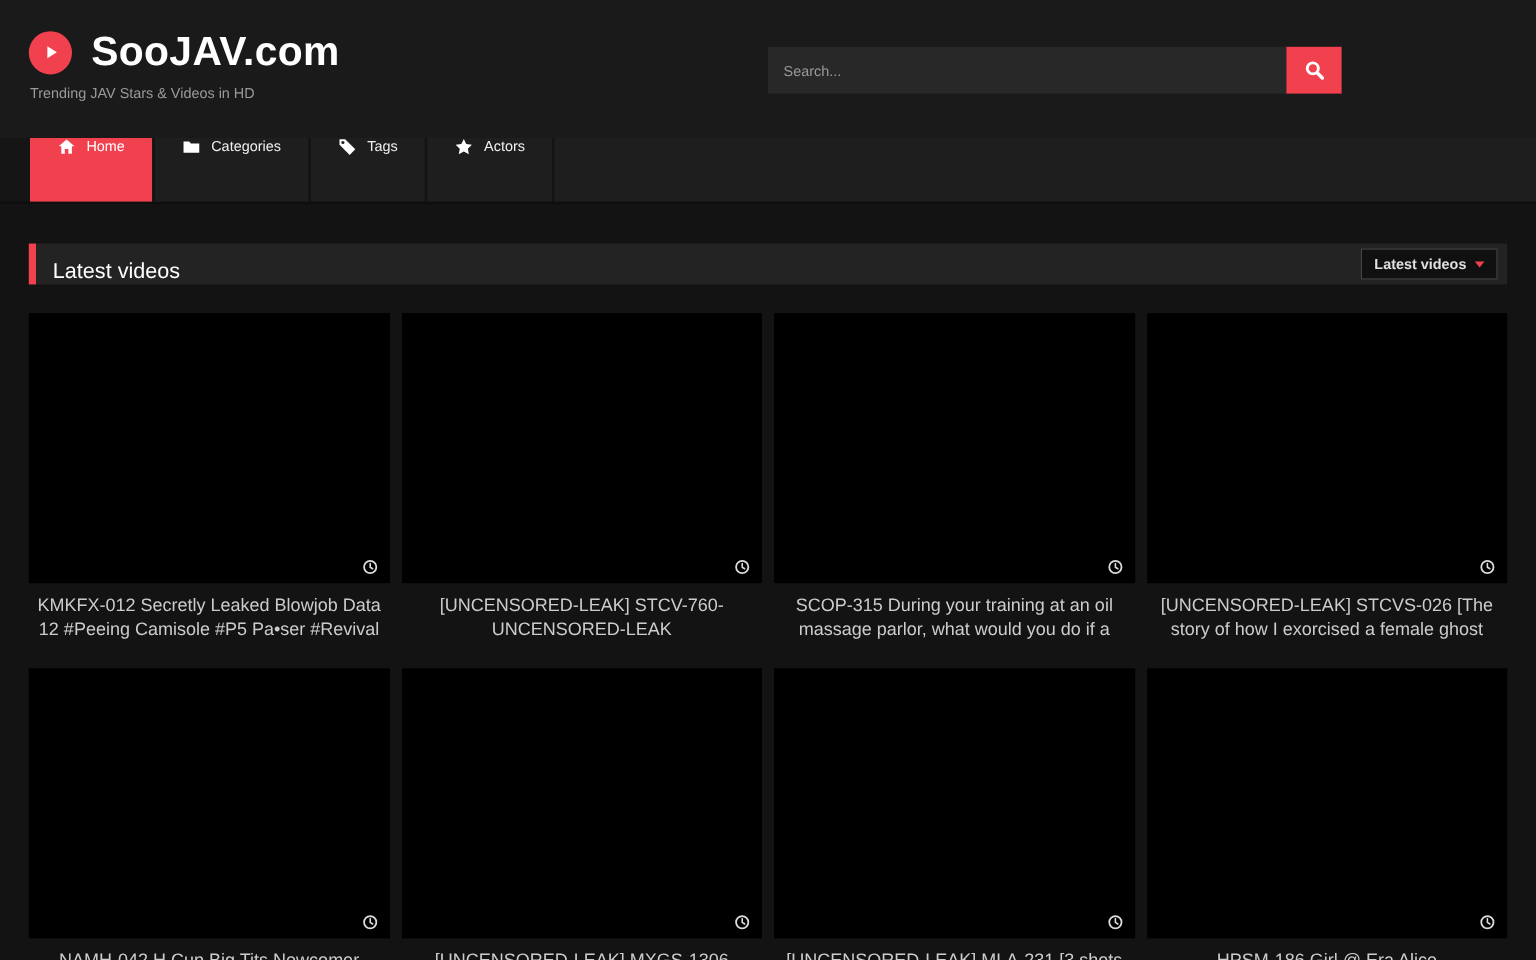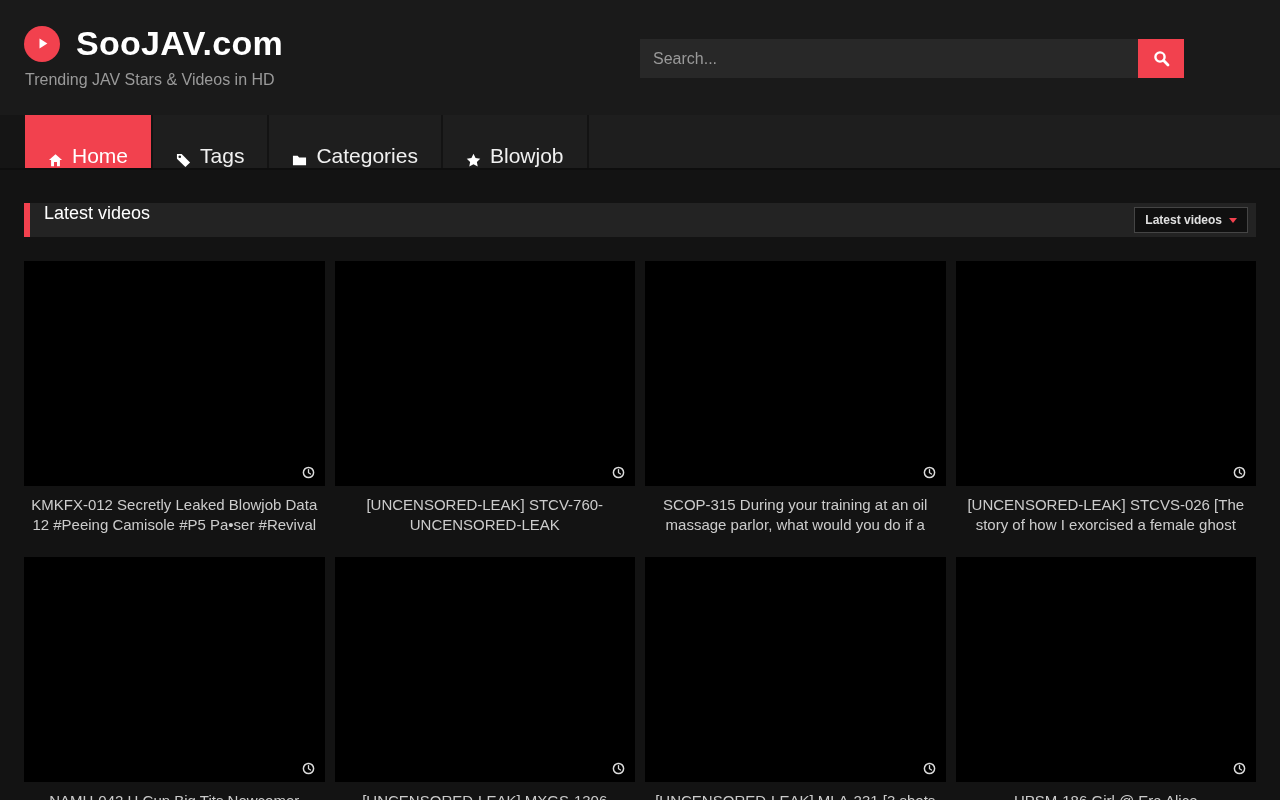--- a/index.html
+++ b/index.html
@@ -18,47 +18,47 @@
     background:var(--page-bg);
     font-family:"Liberation Sans", sans-serif;
   }
 
   
   .header{position:relative;height:115px;background:var(--header-bg);}
   .logo-row{position:absolute;left:24px;top:24px;display:flex;align-items:center;gap:16px;cursor:pointer;}
   .play-badge{width:36px;height:36px;border-radius:50%;background:var(--red);
     display:flex;align-items:center;justify-content:center;flex:0 0 auto;}
   .brand-name{color:#ffffff;font-size:34px;font-weight:bold;letter-spacing:.3px;}
-  .tagline{position:absolute;left:25px;top:71px;color:#9a9a9a;font-size:16px;}
+  .tagline{position:absolute;left:25px;top:71px;color:#9a9a9a;font-size:12px;}
 
   .search{position:absolute;left:640px;top:39px;display:flex;height:39px;}
   .search input{
-    width:498px;height:39px;background:#282828;border:0;outline:0;
-    color:#cfcfcf;font-size:16px;padding:11px 13px;font-family:inherit;
+    width:432px;height:39px;background:#282828;border:0;outline:0;
+    color:#cfcfcf;font-size:12px;padding:11px 13px;font-family:inherit;
   }
   .search input::placeholder{color:#9a9a9a;}
   .search-btn{
     width:46px;height:39px;background:var(--red);border:0;cursor:pointer;
     display:flex;align-items:center;justify-content:center;
   }
 
   
   .nav{height:55px;background:#151515;display:flex;padding-left:25px;border-bottom:2px solid #0e0e0e;}
   .nav-item{
-    display:flex;align-items:flex-end;gap:9px;padding:0 23px;
-    background:var(--nav-item-bg);color:#f0f0f0;font-size:21px;cursor:pointer;
+    display:flex;align-items:flex-start;gap:9px;padding:0 23px;
+    background:var(--nav-item-bg);color:#f0f0f0;font-size:12px;cursor:pointer;
     border-left:2px solid var(--nav-sep);
   }
   .nav-item:first-child{border-left:none;}
   .nav-item.active{background:var(--red);color:#ffffff;}
   .nav-fill{flex:1;background:var(--nav-item-bg);border-left:2px solid var(--nav-sep);}
 
   
   .main{margin:33px 24px 0;}
-  .section-bar{position:relative;height:34px;background:var(--bar-bg);display:flex;align-items:flex-start;}
+  .section-bar{position:relative;height:34px;background:var(--bar-bg);display:flex;align-items:flex-end;}
   .section-stripe{width:6px;height:34px;background:var(--red);flex:0 0 auto;}
   .section-title{color:#ffffff;font-size:18px;margin-left:14px;font-weight:normal;}
   .sort-btn{
     position:absolute;right:8px;top:4px;height:26px;
     background:#101010;border:1px solid #454545;color:#e0e0e0;
     font-size:12px;font-weight:bold;font-family:inherit;
     display:flex;align-items:center;gap:7px;padding:0 10px;cursor:pointer;
   }
   .caret-down{width:0;height:0;border-left:4px solid transparent;border-right:4px solid transparent;border-top:5px solid var(--red);}
 
@@ -104,41 +104,41 @@
     <span style="display:flex;">
       <svg viewBox="0 0 16 16" width="15" height="15" aria-hidden="true">
         <path d="M8 1.4 L15 7.4 H12.7 V14 H9.6 V9.7 H6.4 V14 H3.3 V7.4 H1 Z" fill="#ffffff"></path>
       </svg>
     </span>
     <span>Home</span>
   </div>
   <div class="nav-item">
     <span style="display:flex;">
       <svg viewBox="0 0 16 16" width="15" height="15" aria-hidden="true">
+        <path d="M1 3 H6 L7.6 4.8 H15 V13 H1 Z" fill="#ffffff"></path>
+      </svg>
+    </span>
+    <span>Categories</span>
+  </div>
+  <div class="nav-item">
+    <span style="display:flex;">
+      <svg viewBox="0 0 16 16" width="15" height="15" aria-hidden="true">
         <path d="M1 6 V1 H6 L15 10 10 15 Z" fill="#ffffff"></path>
         <circle cx="4" cy="4" r="1.4" fill="#1e1e1e"></circle>
       </svg>
     </span>
     <span>Tags</span>
   </div>
   <div class="nav-item">
     <span style="display:flex;">
       <svg viewBox="0 0 16 16" width="15" height="15" aria-hidden="true">
-        <path d="M1 3 H6 L7.6 4.8 H15 V13 H1 Z" fill="#ffffff"></path>
-      </svg>
-    </span>
-    <span>Categories</span>
-  </div>
-  <div class="nav-item">
-    <span style="display:flex;">
-      <svg viewBox="0 0 16 16" width="15" height="15" aria-hidden="true">
         <path d="M8 0.8 L10.2 5.3 15.2 6 11.6 9.5 12.5 14.4 8 12 3.5 14.4 4.4 9.5 0.8 6 5.8 5.3 Z" fill="#ffffff"></path>
       </svg>
     </span>
-    <span>Blowjob</span>
+    <span>Actors</span>
   </div>
   <div class="nav-fill"></div>
 </div>
 
 <div class="main">
 
   <div class="section-bar">
     <span class="section-stripe"></span>
     <span class="section-title">Latest videos</span>
     <button class="sort-btn">

